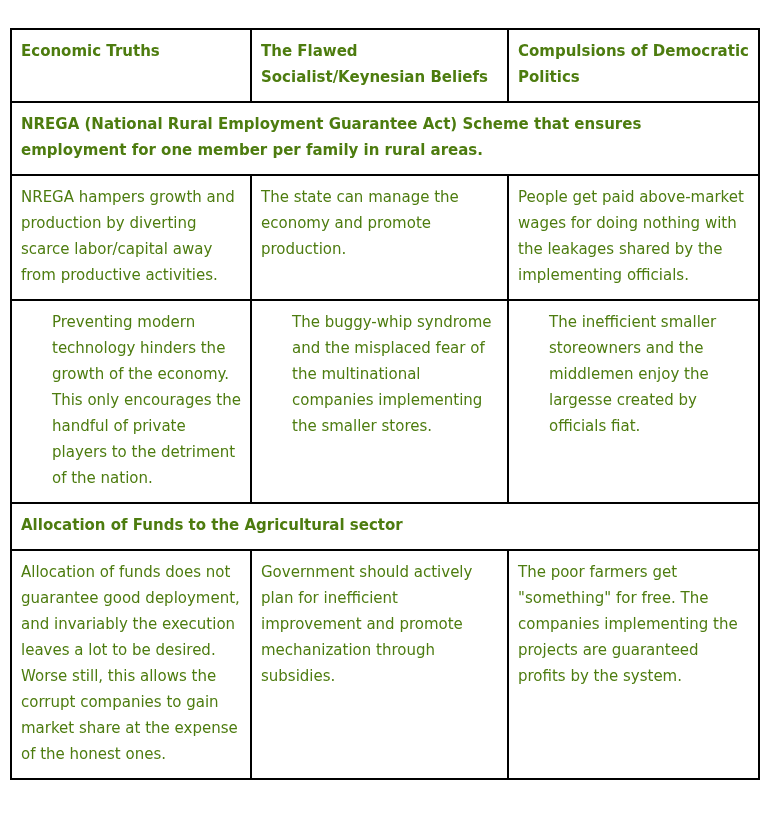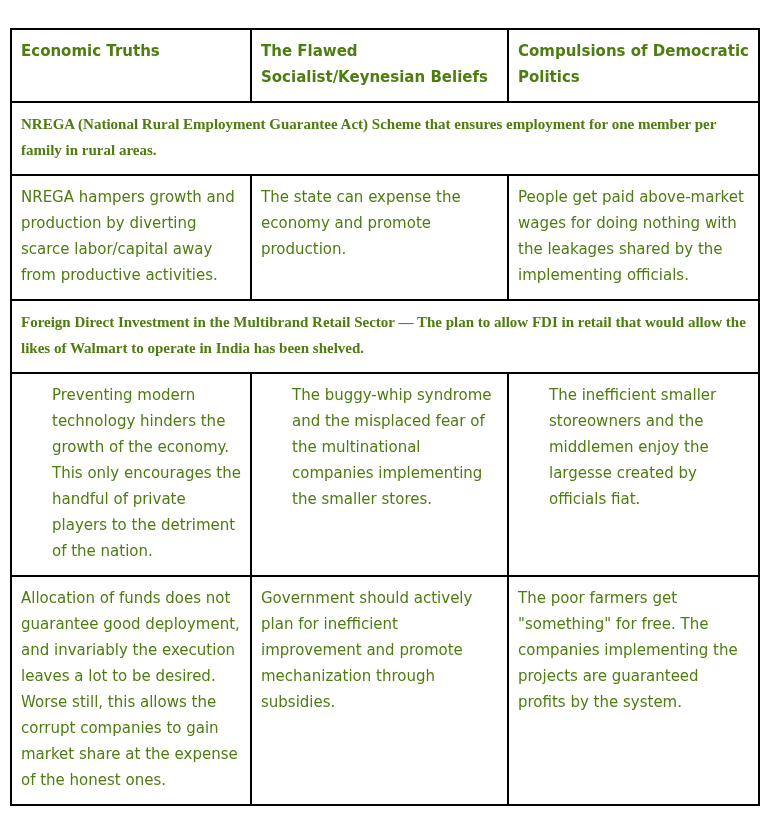--- a/index.html
+++ b/index.html
@@ -31,21 +31,20 @@
     vertical-align: top;
     padding: 8px 9px 11px 9px;
     word-wrap: break-word;
   }
   tr.header-row td {
     font-weight: bold;
     height: 44px; 
   }
   tr.topic-row td {
     font-weight: bold;
-    font-family: Liberation Serif, serif;
   }
   tr.nrega-body td   { height: 103px; }
   tr.fdi-body td     { height: 152px; padding-left: 40px; }
   tr.alloc-body td   { height: 206px; margin-left: 24px; }
   col.c1 { width: 240px; }
   col.c2 { width: 257px; }
   col.c3 { width: 251px; }
 </style>
 </head>
 <body>
@@ -63,33 +62,33 @@
       <td>Economic Truths</td>
       <td>The Flawed Socialist/Keynesian Beliefs</td>
       <td>Compulsions of Democratic Politics</td>
     </tr>
 
     <tr class="topic-row">
       <td colspan="3">NREGA (National Rural Employment Guarantee Act) Scheme that ensures employment for one member per family in rural areas.</td>
     </tr>
     <tr class="nrega-body">
       <td>NREGA hampers growth and production by diverting scarce labor/capital away from productive activities.</td>
-      <td>The state can expense the economy and promote production.</td>
+      <td>The state can manage the economy and promote production.</td>
       <td>People get paid above-market wages for doing nothing with the leakages shared by the implementing officials.</td>
     </tr>
 
-    <tr class="topic-row">
-      <td colspan="3">Foreign Direct Investment in the Multibrand Retail Sector — The plan to allow FDI in retail that would allow the likes of Walmart to operate in India has been shelved.</td>
-    </tr>
     <tr class="fdi-body">
       <td>Preventing modern technology hinders the growth of the economy. This only encourages the handful of private players to the detriment of the nation.</td>
       <td>The buggy-whip syndrome and the misplaced fear of the multinational companies implementing the smaller stores.</td>
       <td>The inefficient smaller storeowners and the middlemen enjoy the largesse created by officials fiat.</td>
     </tr>
 
+    <tr class="topic-row">
+      <td colspan="3">Allocation of Funds to the Agricultural sector</td>
+    </tr>
     <tr class="alloc-body">
       <td>Allocation of funds does not guarantee good deployment, and invariably the execution leaves a lot to be desired. Worse still, this allows the corrupt companies to gain market share at the expense of the honest ones.</td>
       <td>Government should actively plan for inefficient improvement and promote mechanization through subsidies.</td>
       <td>The poor farmers get "something" for free. The companies implementing the projects are guaranteed profits by the system.</td>
     </tr>
   </tbody>
     </table>
 </div>
 
 </body></html>

